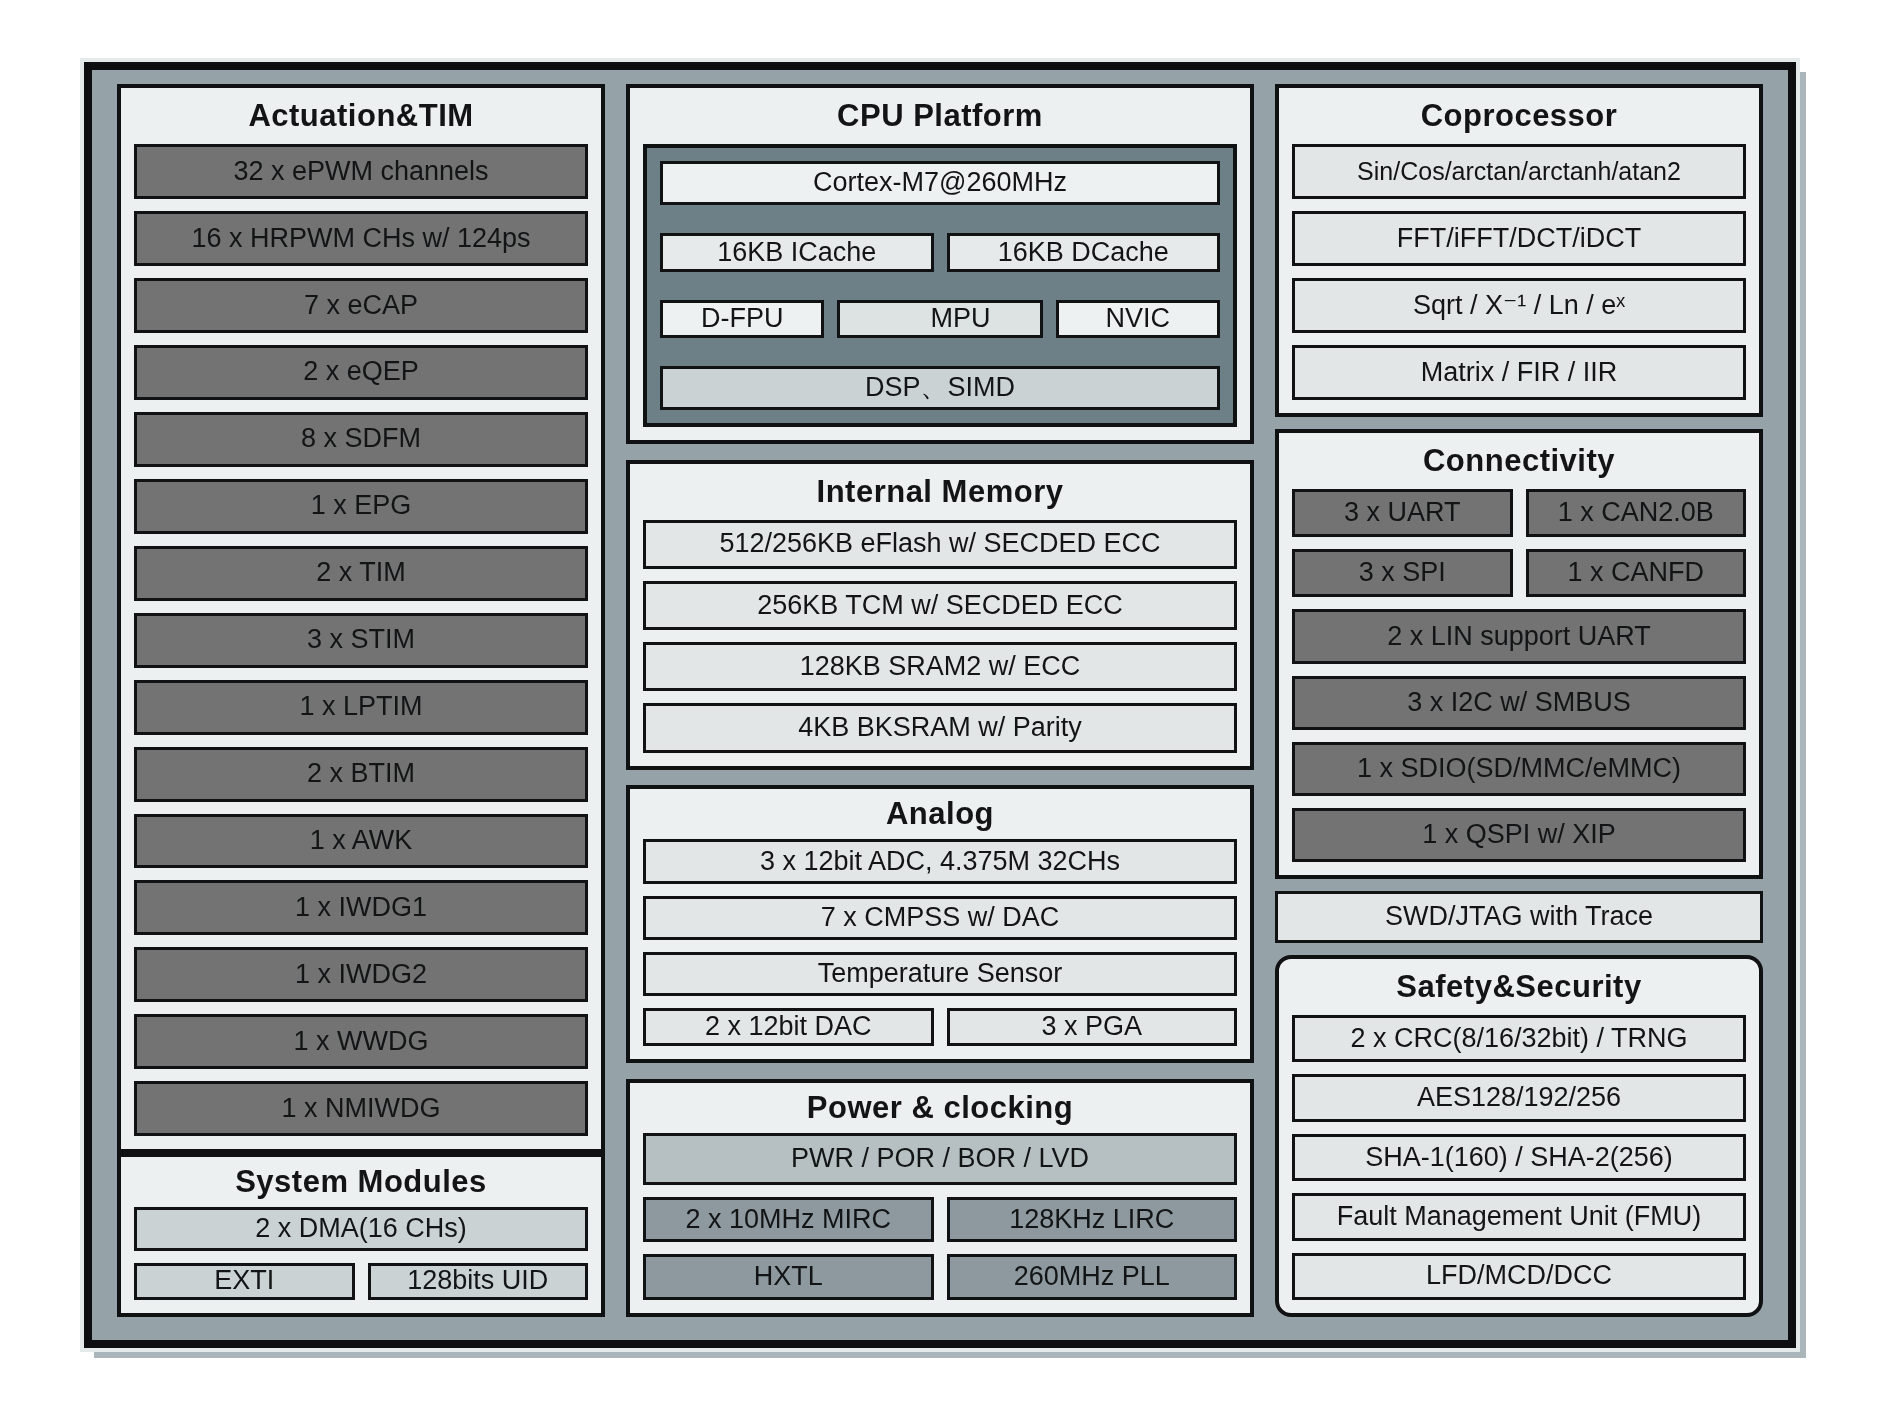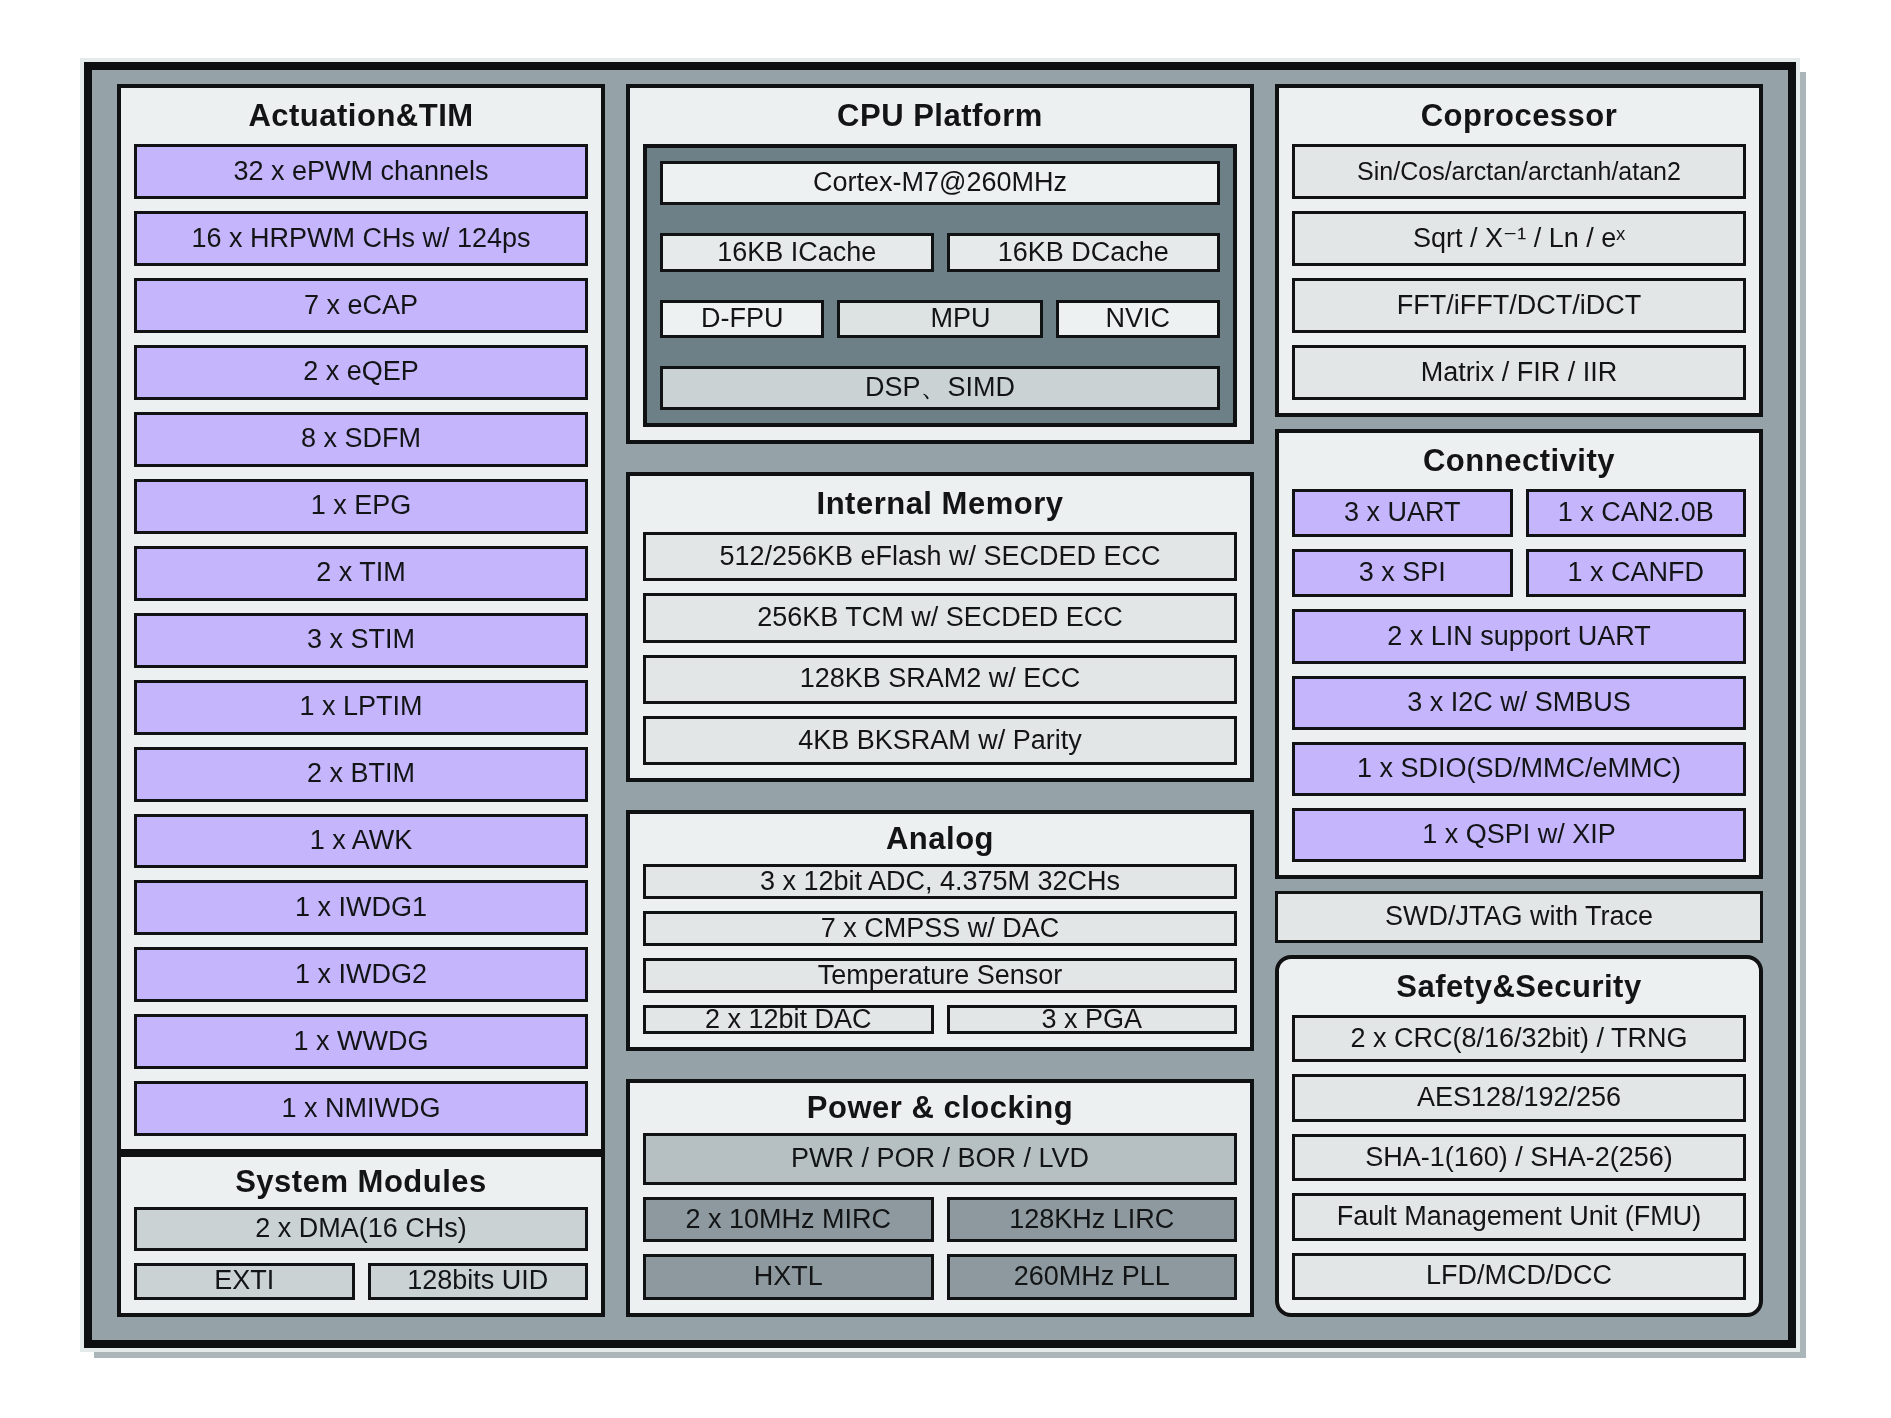--- a/index.html
+++ b/index.html
@@ -37,35 +37,35 @@
   .blk {
     flex:1; min-height:0;
     border:3px solid #101213;
     display:flex; align-items:center; justify-content:center;
     font-size:27px; line-height:1.1; text-align:center; white-space:nowrap;
   }
   .row { flex:1; display:flex; gap:13px; min-height:0; }
   .row .blk { flex:1; }
 
   
-  .shade-mid   { background:#c4b5fd; }  
+  .shade-mid   { background:#737373; }  
   .shade-soft  { background:#cbd2d4; }  
   .shade-light { background:#e2e6e7; }  
   .shade-white { background:#eef1f1; }  
   .shade-cache { background:#e7eaeb; }  
   .shade-mpu   { background:#dde2e3;padding-left:41px; }
   .shade-pwr   { background:#b6c0c3; }
   .shade-dark  { background:#8d999e; }  
 
   
   .h-act  { height:1166px; }
   .h-sys  { height:177px; }
   .h-cpu  { height:360px; }
   .h-mem  { height:310px; }
-  .h-ana  { height:241px; }
+  .h-ana  { height:278px; }
   .h-pow  { height:238px; }
   .h-cop  { height:333px; }
   .h-con  { height:450px; }
   .h-saf  { height:362px;border-radius:16px; }
 
   .cpu-wrap {
     flex:1; min-height:0;
     background:#6d7f87;
     border:4px solid #0f1112;
     padding:13px;
@@ -169,22 +169,22 @@
           </div>
         </div>
       </section>
     </div>
 
     <div class="col">
       <section class="sec h-cop">
         <div class="sec-title">Coprocessor</div>
         <div class="sec-body">
           <div class="blk shade-light" style="font-size:25px">Sin/Cos/arctan/arctanh/atan2</div>
+          <div class="blk shade-light">FFT/iFFT/DCT/iDCT</div>
           <div class="blk shade-light">Sqrt / X⁻¹ / Ln / eˣ</div>
-          <div class="blk shade-light">FFT/iFFT/DCT/iDCT</div>
           <div class="blk shade-light">Matrix / FIR / IIR</div>
         </div>
       </section>
 
       <section class="sec h-con">
         <div class="sec-title">Connectivity</div>
         <div class="sec-body">
           <div class="row">
             <div class="blk shade-mid">3 x UART</div>
             <div class="blk shade-mid">1 x CAN2.0B</div>

